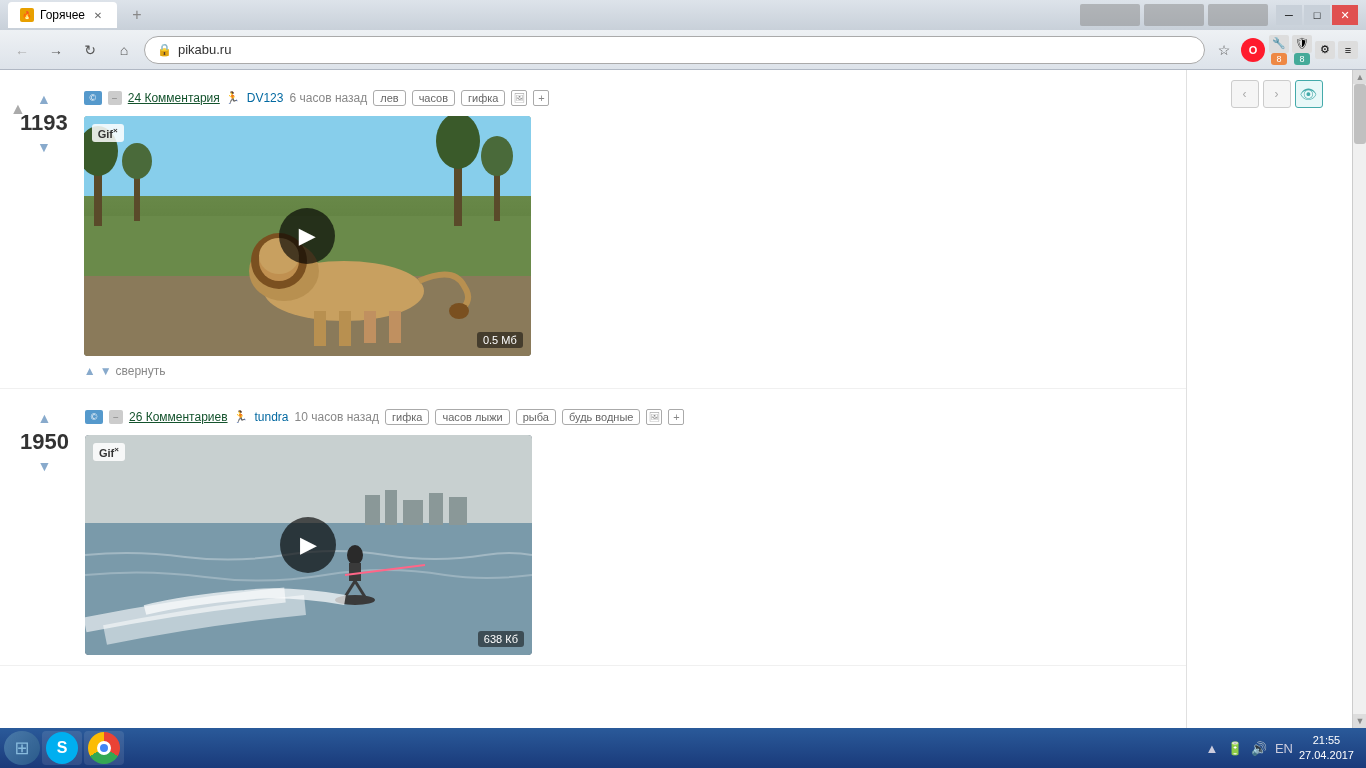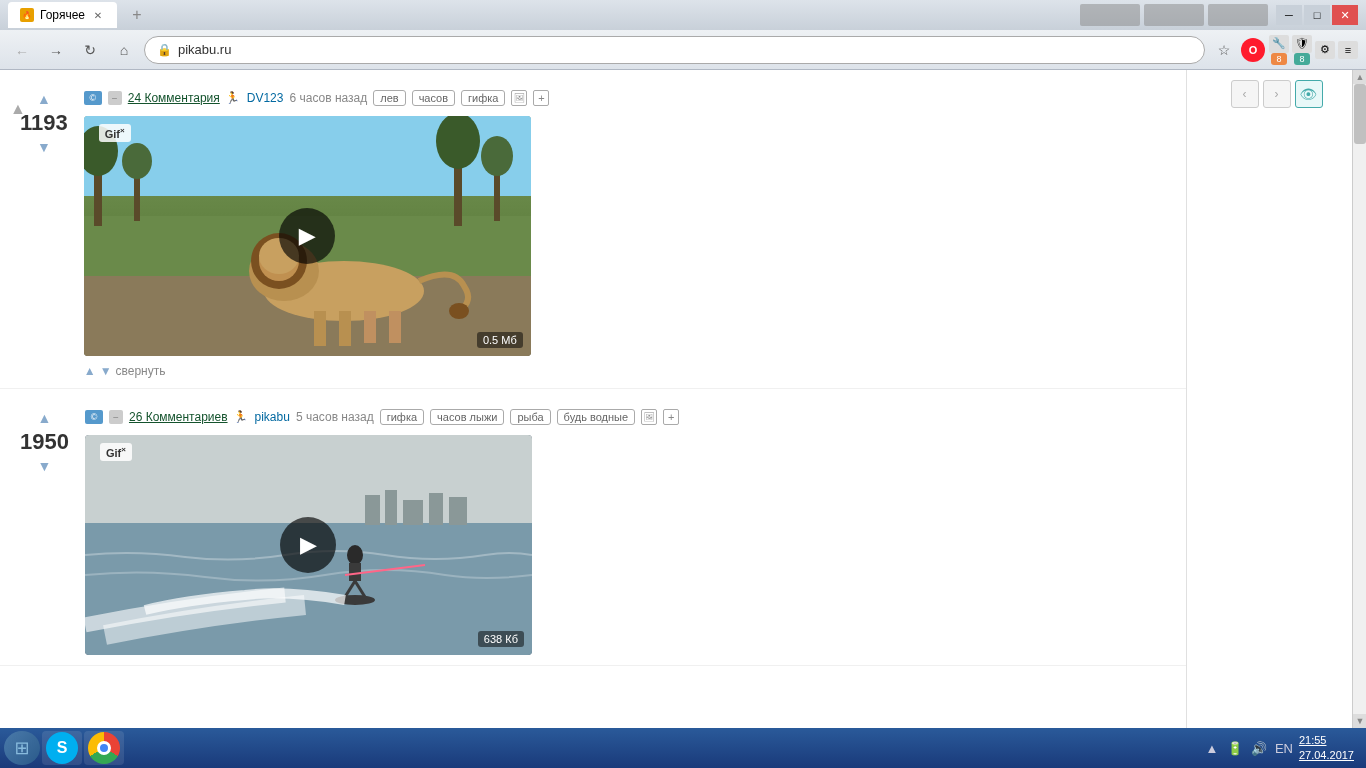--- a/index.html
+++ b/index.html
@@ -338,21 +338,21 @@
       width: 447px;
       height: 220px;
       background: #5a6a7a;
       border-radius: 4px;
       overflow: hidden;
       cursor: pointer;
     }
     .gif-label {
       position: absolute;
       top: 8px;
-      left: 15px;
+      left: 8px;
       background: rgba(255,255,255,0.85);
       border-radius: 3px;
       padding: 2px 6px;
       font-size: 11px;
       color: #333;
       font-weight: bold;
     }
     .gif-sup { font-size: 8px; vertical-align: super; }
     .gif-size {
       position: absolute;
@@ -453,24 +453,23 @@
       display: flex;
       align-items: center;
       justify-content: center;
       color: #ccd;
       font-size: 13px;
       cursor: pointer;
     }
     .tray-clock {
       color: #fff;
       font-size: 11px;
-      text-align: left;
+      text-align: center;
       line-height: 1.4;
       cursor: pointer;
-      text-decoration: underline;
     }
     .skype-icon {
       width: 32px;
       height: 32px;
       background: #00aff0;
       border-radius: 50%;
       display: flex;
       align-items: center;
       justify-content: center;
       color: white;
@@ -683,22 +682,22 @@
         <div class="vote-up">▲</div>
         <div class="vote-score">1950</div>
         <div class="vote-down">▼</div>
       </div>
       <div class="post-body">
         <div class="post-meta">
           <div class="meta-icon">©</div>
           <div class="meta-minus">−</div>
           <span class="meta-comments">26 Комментариев</span>
           <span style="color:#aaa;font-size:12px;">🏃</span>
-          <a class="meta-user">pikabu</a>
-          <span class="meta-time">5 часов назад</span>
+          <a class="meta-user">tundra</a>
+          <span class="meta-time">10 часов назад</span>
           <span class="meta-tag">гифка</span>
           <span class="meta-tag">часов лыжи</span>
           <span class="meta-tag">рыба</span>
           <span class="meta-tag">будь водные</span>
           <div class="meta-img-icon">🖼</div>
           <div class="meta-add-icon">+</div>
         </div>
 
         <div class="gif-container-2">
           <svg style="position:absolute;inset:0;width:100%;height:100%;">

